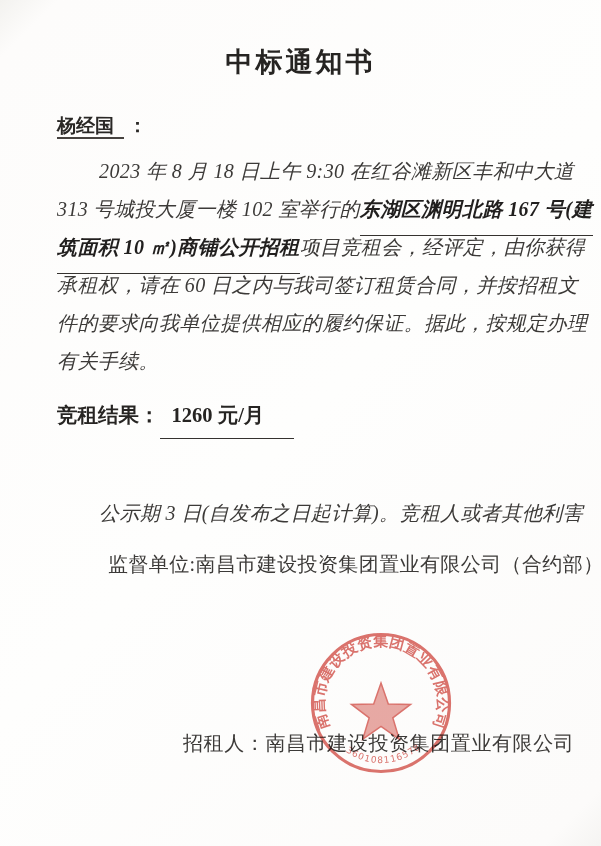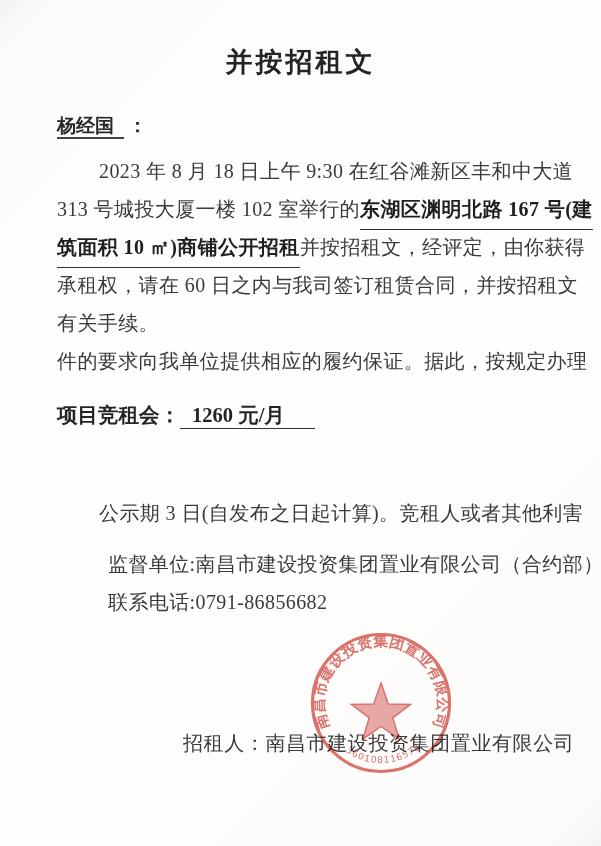--- a/index.html
+++ b/index.html
@@ -19,34 +19,34 @@
   }
   .addressee{
     position:absolute; top:113px; left:57px;
     font-size:19px; font-weight:700; color:#2a2826;
   }
   .addressee-name{ border-bottom:2px solid #46423f; padding:0 10px 1px 0; }
   .addressee-colon{ padding-left:4px; }
   .para{ position:absolute; left:57px; width:510px; font-size:20px; line-height:38px; letter-spacing:0.4px; }
   .para1{ top:152px; }
   .para2{ top:494px; }
-  .doc-line{ white-space:nowrap; }
+  .doc-line{ white-space:nowrap;font-style:italic; }
   .doc-line.indent{ padding-left:42px; }
   .seg.normal{ color:var(--ink); }
   .seg.bold-underline{
     font-weight:700; color:var(--ink-bold);
-    border-bottom:1.8px solid #35322f; padding-bottom:9px;text-align:right;
+    border-bottom:1.8px solid #35322f; padding-bottom:15px;text-align:right;
   }
   .result-line{
     position:absolute; top:401px; left:57px;
     font-size:20.5px; font-weight:700; color:#262422; white-space:nowrap;
   }
   .result-value{
     border-bottom:1.8px solid #35322f;
-    padding:0 30px 2px 12px;
+    padding:0 30px 12px 12px;
     margin-top:25px;
   }
   .plain-line{
     position:absolute; left:72px; font-size:20px; letter-spacing:0.4px;
     color:var(--ink); white-space:nowrap;
   }
   .supervisor{ top:551px; padding-left:36px; }
   .phone{ top:589px; padding-left:36px; }
   .sig-line{ position:absolute; top:730px; left:183px; font-size:20px; letter-spacing:0.6px; color:var(--ink); white-space:nowrap; z-index:2; }
   .date-line{ position:absolute; top:731px; left:327px; font-size:20px; letter-spacing:0.6px; color:var(--ink); white-space:nowrap; z-index:2; }
@@ -60,45 +60,44 @@
     font-family:"Liberation Serif","DejaVu Serif",serif; font-weight:700; }
   .seal-num{ fill:var(--seal-color); font-size:9px; letter-spacing:1.1px;
     font-family:"DejaVu Sans","Liberation Sans",sans-serif; }
   .seal-star{ fill:var(--seal-color); fill-opacity:0.62; stroke:var(--seal-color); stroke-width:1.5; }
 </style>
 </head>
 <body>
 
 <div class="page">
 
-  <h1 class="title">并按招租文</h1>
+  <h1 class="title">中标通知书</h1>
 
   <div class="addressee">
     <span class="addressee-name">杨经国</span><span class="addressee-colon">：</span>
   </div>
 
   <div class="para para1">
       <div class="doc-line indent"><span class="seg normal">2023 年 8 月 18 日上午 9:30 在红谷滩新区丰和中大道</span></div>
       <div class="doc-line"><span class="seg normal">313 号城投大厦一楼 102 室举行的</span><span class="seg bold-underline">东湖区渊明北路 167 号(建</span></div>
-      <div class="doc-line"><span class="seg bold-underline">筑面积 10 ㎡)商铺公开招租</span><span class="seg normal">并按招租文，经评定，由你获得</span></div>
+      <div class="doc-line"><span class="seg bold-underline">筑面积 10 ㎡)商铺公开招租</span><span class="seg normal">项目竞租会，经评定，由你获得</span></div>
       <div class="doc-line"><span class="seg normal">承租权，请在 60 日之内与我司签订租赁合同，并按招租文</span></div>
+      <div class="doc-line"><span class="seg normal">件的要求向我单位提供相应的履约保证。据此，按规定办理</span></div>
       <div class="doc-line"><span class="seg normal">有关手续。</span></div>
-      <div class="doc-line"><span class="seg normal">件的要求向我单位提供相应的履约保证。据此，按规定办理</span></div>
     </div>
 
   <div class="result-line">
-    <span class="result-label">项目竞租会：</span><span class="result-value">1260 元/月</span>
+    <span class="result-label">竞租结果：</span><span class="result-value">1260 元/月</span>
   </div>
 
   <div class="para para2">
       <div class="doc-line indent"><span class="seg normal">公示期 3 日(自发布之日起计算)。竞租人或者其他利害</span></div>
     </div>
 
   <div class="plain-line supervisor">监督单位:南昌市建设投资集团置业有限公司（合约部）</div>
-  <div class="plain-line phone">联系电话:0791-86856682</div>
 
   <div class="sig-line">
     <span>招租人：</span><span>南昌市建设投资集团置业有限公司</span>
   </div>
 
   <svg class="seal" viewBox="0 0 200 200" xmlns="http://www.w3.org/2000/svg" xmlns:xlink="http://www.w3.org/1999/xlink">
     <circle class="seal-ring" cx="100" cy="100" r="68.5"></circle>
     <path id="sealTextArc" d="M 48.34,124.09 A 57,57 0 1 1 151.66,124.09" fill="none"></path>
     <path id="sealNumArc" d="M 61.4,146 A 60,60 0 0 0 138.6,146" fill="none"></path>
     <text class="seal-text">

